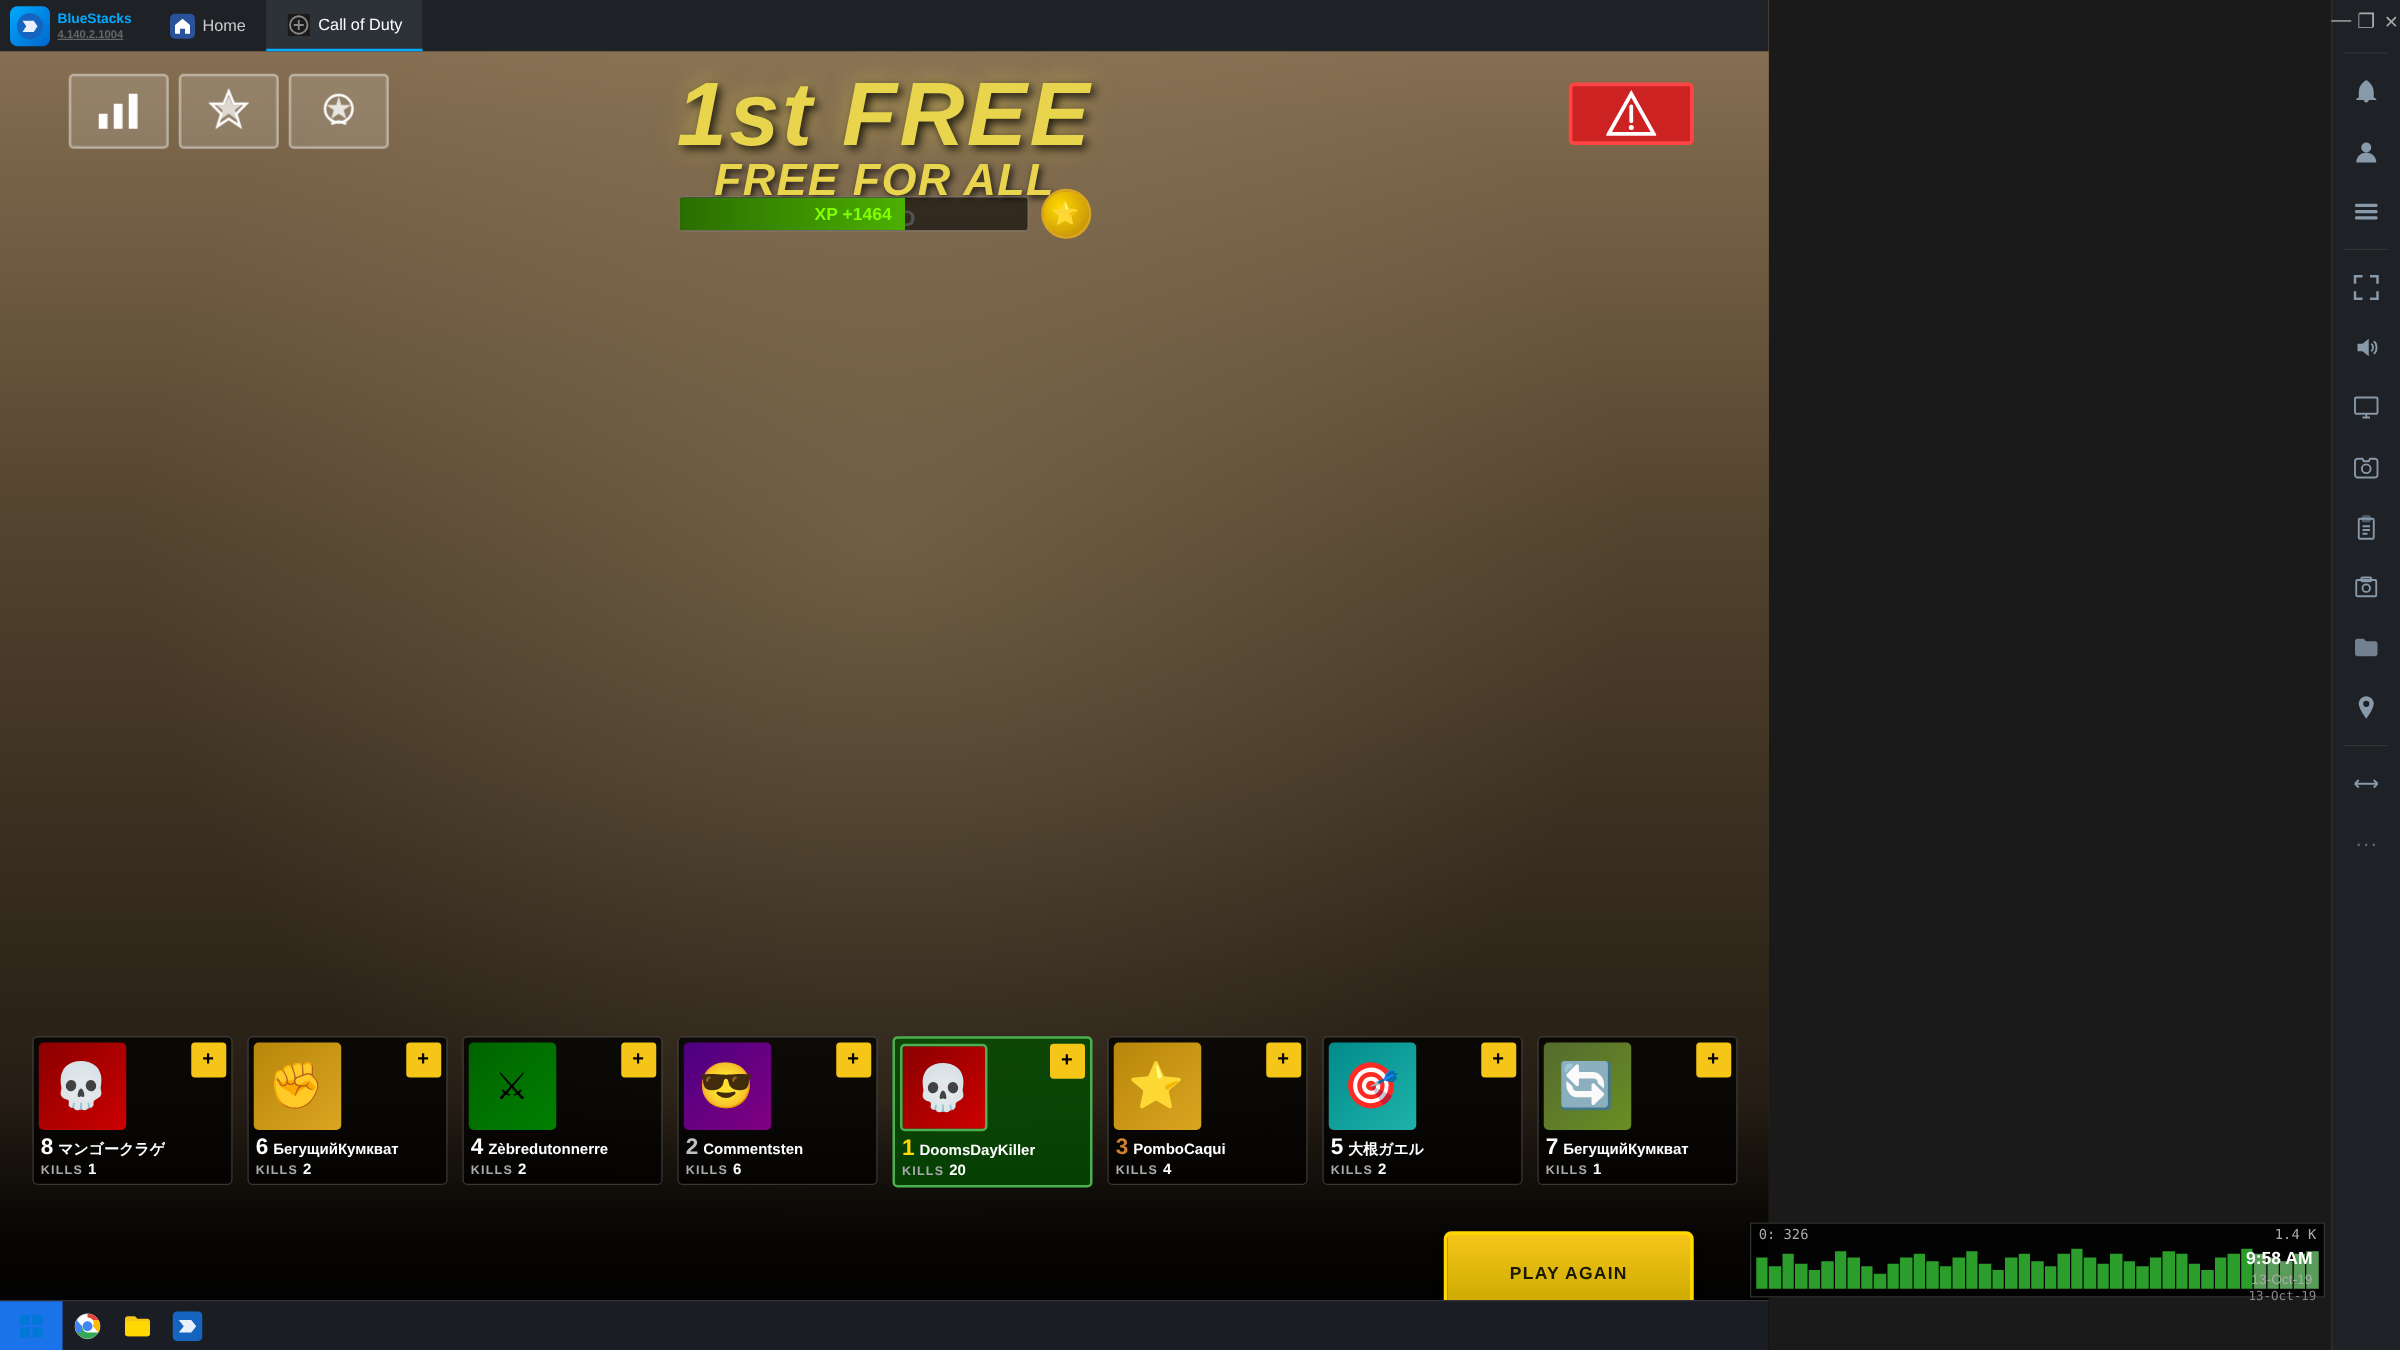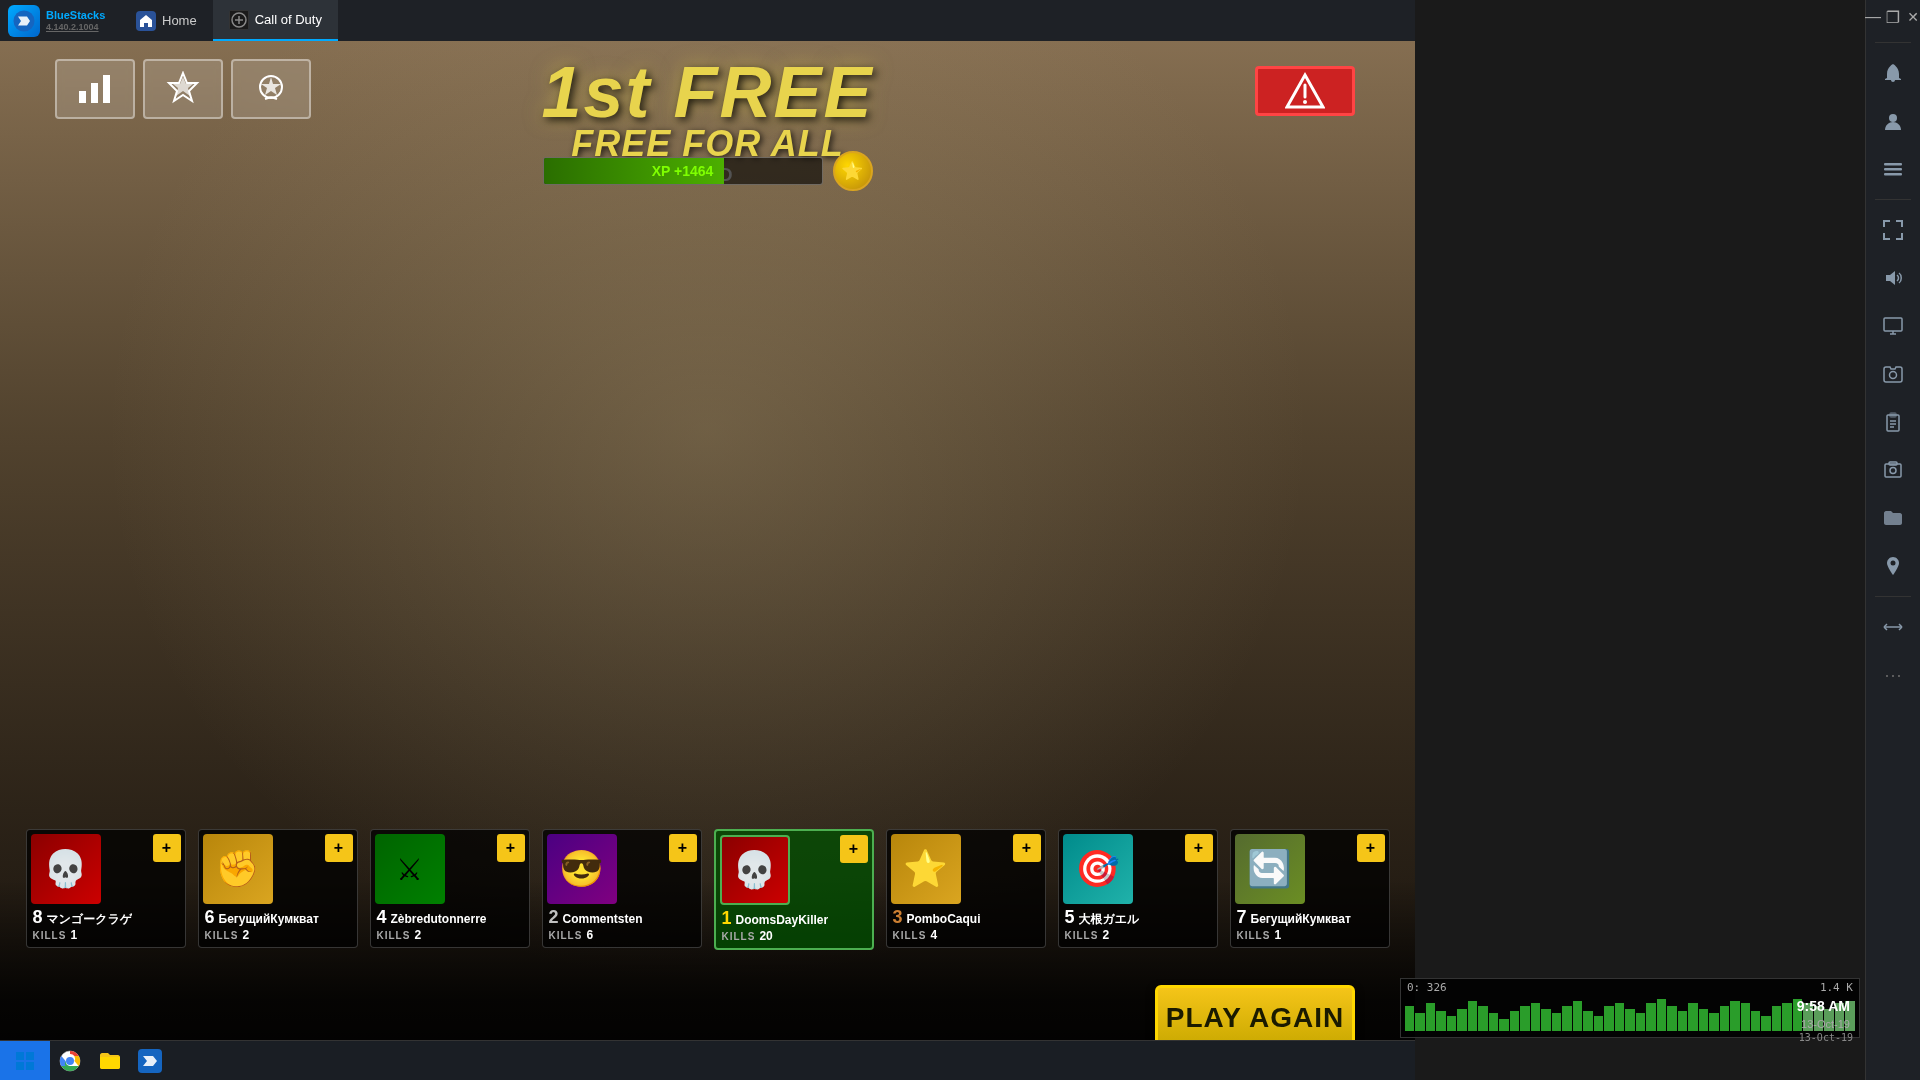--- a/index.html
+++ b/index.html
@@ -376,21 +376,21 @@
     .play-again-btn {
       width: 200px;
       height: 65px;
       background: linear-gradient(180deg, #f5c518, #c9a800);
       border: 3px solid #ffd700;
       border-radius: 6px;
       display: flex;
       align-items: center;
       justify-content: center;
       cursor: pointer;
-      font-size: 28px;
+      font-size: 14px;
       font-weight: 900;
       color: #1a1a00;
       font-family: Impact, Arial Black, sans-serif;
       letter-spacing: 1px;
       text-shadow: none;
       box-shadow: 0 4px 8px rgba(0,0,0,0.5);
     }
 
     .exit-btn {
       width: 200px;

